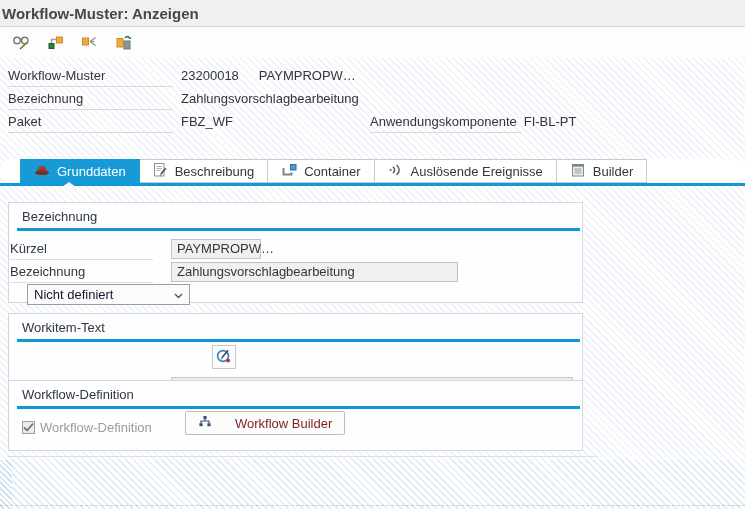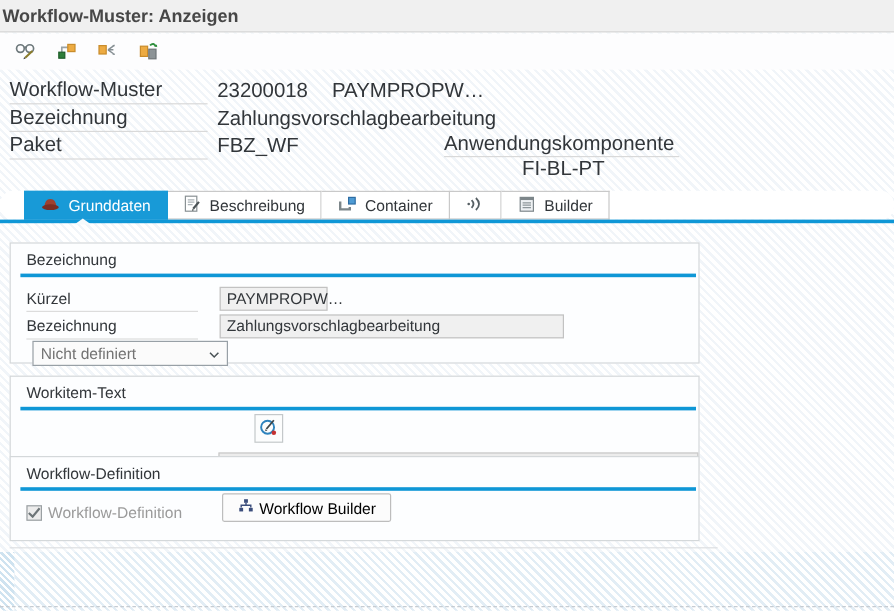--- a/index.html
+++ b/index.html
@@ -12,65 +12,65 @@
     border-bottom:1px solid #d8d8d8; display:flex; align-items:center; padding-left:2px;
     font-size:15px; font-weight:bold; color:#474747; }
 
   
   .toolbar{ position:absolute; top:28px; left:0; right:0; height:30px; background:#fdfdfe;
     display:flex; align-items:center; gap:8px; padding-left:8px; }
   .tbtn{ width:26px; height:26px; border:none; background:transparent; display:flex;
     align-items:center; justify-content:center; cursor:pointer; }
 
   
-  .headerform{ position:absolute; top:64px; left:8px; right:0; font-size:17px; color:#32363a; }
+  .headerform{ position:absolute; top:64px; left:8px; right:0; font-size:13px; color:#32363a; }
   .hrow{ position:relative; height:23px; display:flex; align-items:center; }
   .hlabel{ width:165px; align-self:stretch; display:flex; align-items:center;
     border-bottom:1px solid #d9d9d9; }
   .hval{ margin-left:8px; }
   .hval2{ margin-left:20px; }
-  .hright{ position:absolute; left:362px; top:0; height:23px; display:flex; align-items:center;flex-direction:column; }
+  .hright{ position:absolute; left:362px; top:0; height:23px; display:flex; align-items:center; }
   .hright .hlabel{ width:auto; padding-right:4px; }
 
   
   .tabstrip{ position:absolute; top:159px; left:0; right:0; height:24px; background:#ffffff;
     display:flex; align-items:flex-end; padding-left:20px;border-radius:11px; }
   .tab{ height:24px; display:inline-flex; align-items:center; gap:7px; padding:0 13px;
     background:#fff; border:1px solid #c9c9c9; border-left:none; font-size:13px; color:#32363a;
     cursor:pointer; white-space:nowrap; }
   .tab:first-child{ border-left:1px solid #c9c9c9; }
   .tab.active{ background:#189ad7; border-color:#189ad7; color:#fff; }
   .tabline{ position:absolute; top:183px; left:0; right:0; height:3px; background:#0f97d6; }
   .notch{ position:absolute; top:182px; left:62px; width:0; height:0;
     border-left:7px solid transparent; border-right:7px solid transparent;
     border-bottom:5px solid #f6fafc; z-index:2; }
 
   
   .gbox{ position:absolute; left:8px; width:575px; background:#fdfeff; border:1px solid #d4d8da; }
   .gtitle{ font-size:13px; color:#32363a; padding:6px 8px 4px 13px; }
   .gline{ height:3px; background:#0f97d6; margin:0 2px 0 8px; }
   .grow{ position:relative; height:23px; display:flex; align-items:center; font-size:13px; color:#32363a; }
-  .glabel{ margin-left:13px; width:143px; align-self:stretch; display:flex; align-items:center;
+  .glabel{ margin-left:1px; width:143px; align-self:stretch; display:flex; align-items:center;
     border-bottom:1px solid #dcdcdc; }
   .fld{ height:20px; display:flex; align-items:center; padding:0 5px; font-size:13px; color:#32363a; }
   .fld.ro{ background:#f0f0f0; border:1px solid #c2c2c2; }
   .fld.dis{ background:#ececec; border:1px solid #c9c9c9; }
   .dropdown{ width:163px; height:21px; background:#fbfbfb; border:1px solid #98a0a6;
     display:flex; align-items:center; justify-content:space-between; padding:0 6px;
-    font-size:13px; color:#737373; cursor:pointer; }
+    font-size:13px; color:#0f172a; cursor:pointer; }
 
   .iconbtn{ position:absolute; left:203px; top:0; width:24px; height:24px; background:#fcfdfd;
     border:1px solid #c4c8ca; display:flex; align-items:center; justify-content:center; cursor:pointer; }
 
   .checkbox{ width:13px; height:13px; background:#ececec; border:1px solid #9aa0a3;
     display:inline-flex; align-items:center; justify-content:center; margin-left:13px; }
   .cblabel{ margin-left:5px; color:#9b9b9b; font-size:13px; }
   .wfbtn{ position:absolute; left:176px; top:-3px; height:24px; padding:0 12px;
     background:#fcfcfc; border:1px solid #bdbdbd; border-radius:2px; display:inline-flex;
-    align-items:center; gap:4px; font-size:13px; color:#000000; cursor:pointer;
+    align-items:center; gap:23px; font-size:13px; color:#7f1d1d; cursor:pointer;
     font-family:"Liberation Sans",sans-serif; }
 
   .panel-edge{ position:absolute; top:456px; left:8px; width:590px; border-top:1px solid #dcdfe2; }
   .bottomband{ position:absolute; top:460px; left:0; right:0; height:49px;
     background:repeating-linear-gradient(45deg,#ffffff 0px,#ffffff 3px,#e2edf5 3px,#e2edf5 5px); }
   .gutter{ position:absolute; top:460px; left:0; width:12px; height:49px;
     background:repeating-linear-gradient(45deg,#ffffff 0px,#ffffff 2px,#cfe3f0 2px,#cfe3f0 4px); }
   .dashline{ position:absolute; top:505px; left:0; right:0; border-top:1px dashed #c6ccd2; }
 </style>
 </head>
@@ -176,20 +176,21 @@
       <span>Container</span>
     </div>
     <div class="tab">
       <span>
         <svg width="16" height="16" viewBox="0 0 16 16">
           <circle cx="2.6" cy="8" r="1.1" fill="#565f63"></circle>
           <path d="M5 4.8 Q8.2 8 5 11.2" fill="none" stroke="#565f63" stroke-width="1.5"></path>
           <path d="M8.6 3 Q13.8 8 8.6 13" fill="none" stroke="#565f63" stroke-width="1.5"></path>
         </svg>
       </span>
+      <span>Auslösende Ereignisse</span>
     </div>
     <div class="tab">
       <span>
         <svg width="16" height="16" viewBox="0 0 16 16">
           <rect x="2.5" y="2.5" width="11" height="11.5" fill="#eef1f3" stroke="#7d868a"></rect>
           <rect x="2.5" y="2.5" width="11" height="2.2" fill="#7d868a"></rect>
           <path d="M4.5 7h7 M4.5 9h7 M4.5 11h7" stroke="#8d969a" stroke-width="1"></path>
         </svg>
       </span>
       <span>Builder</span>

